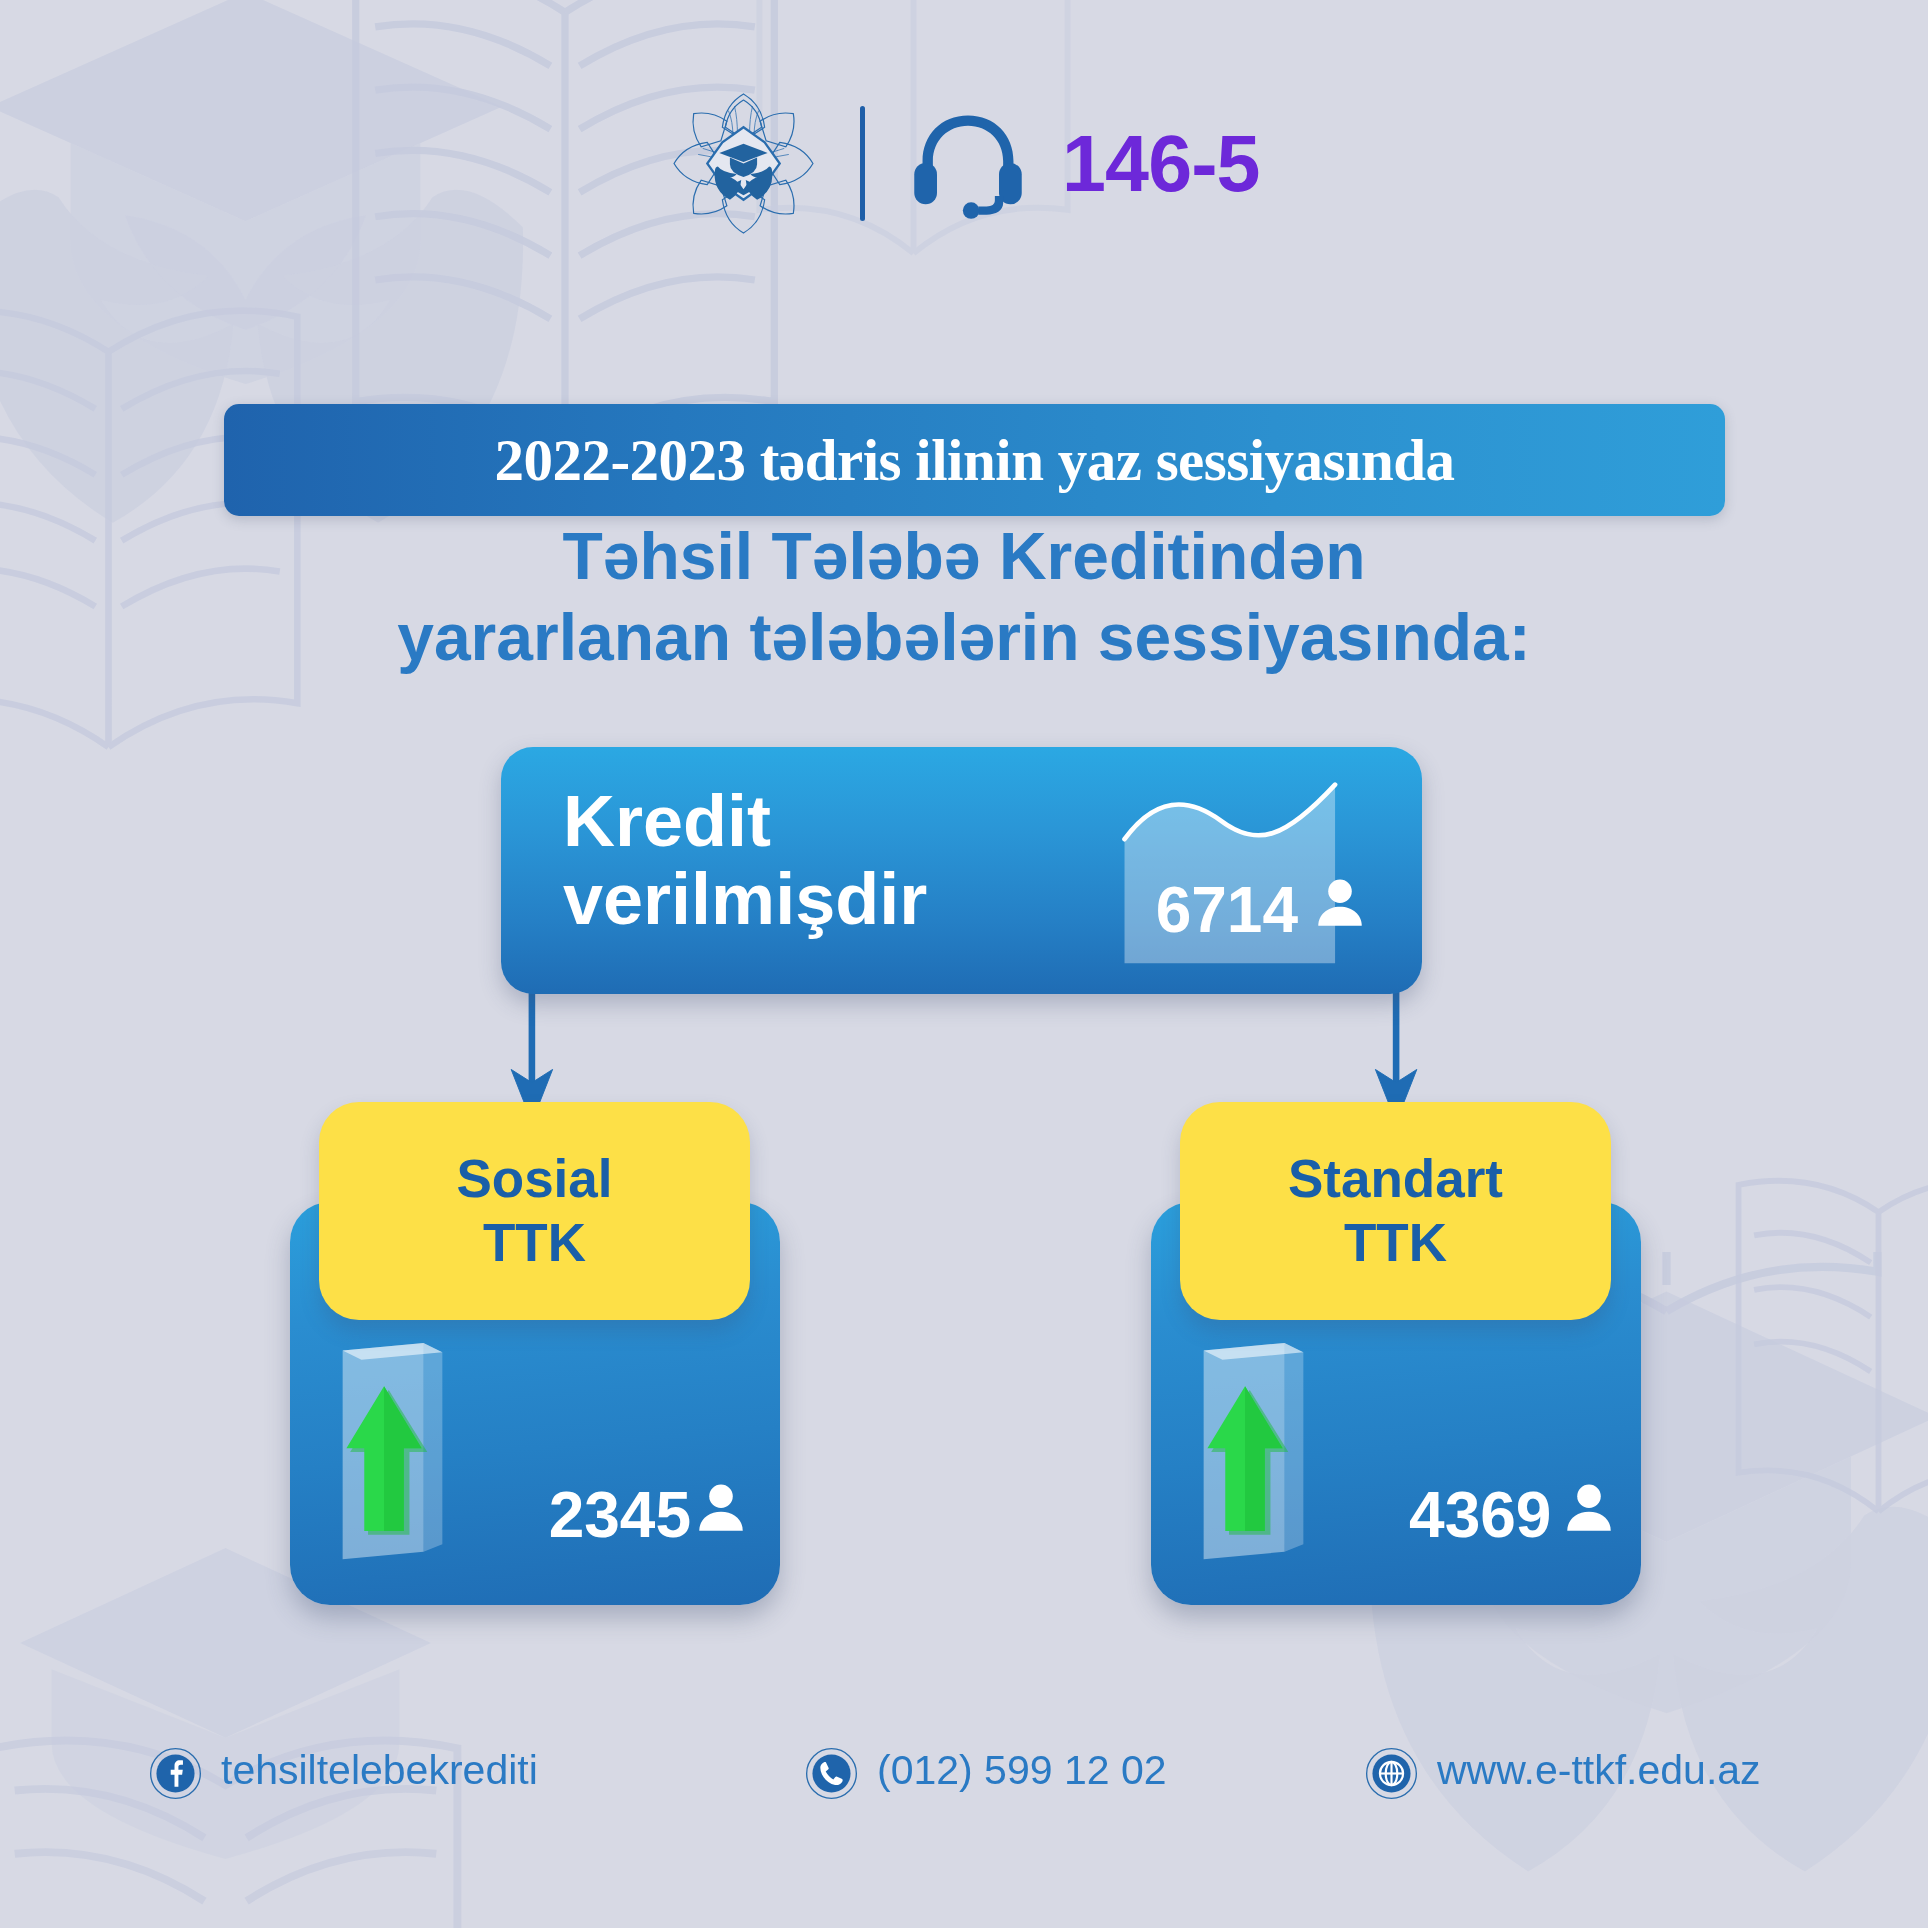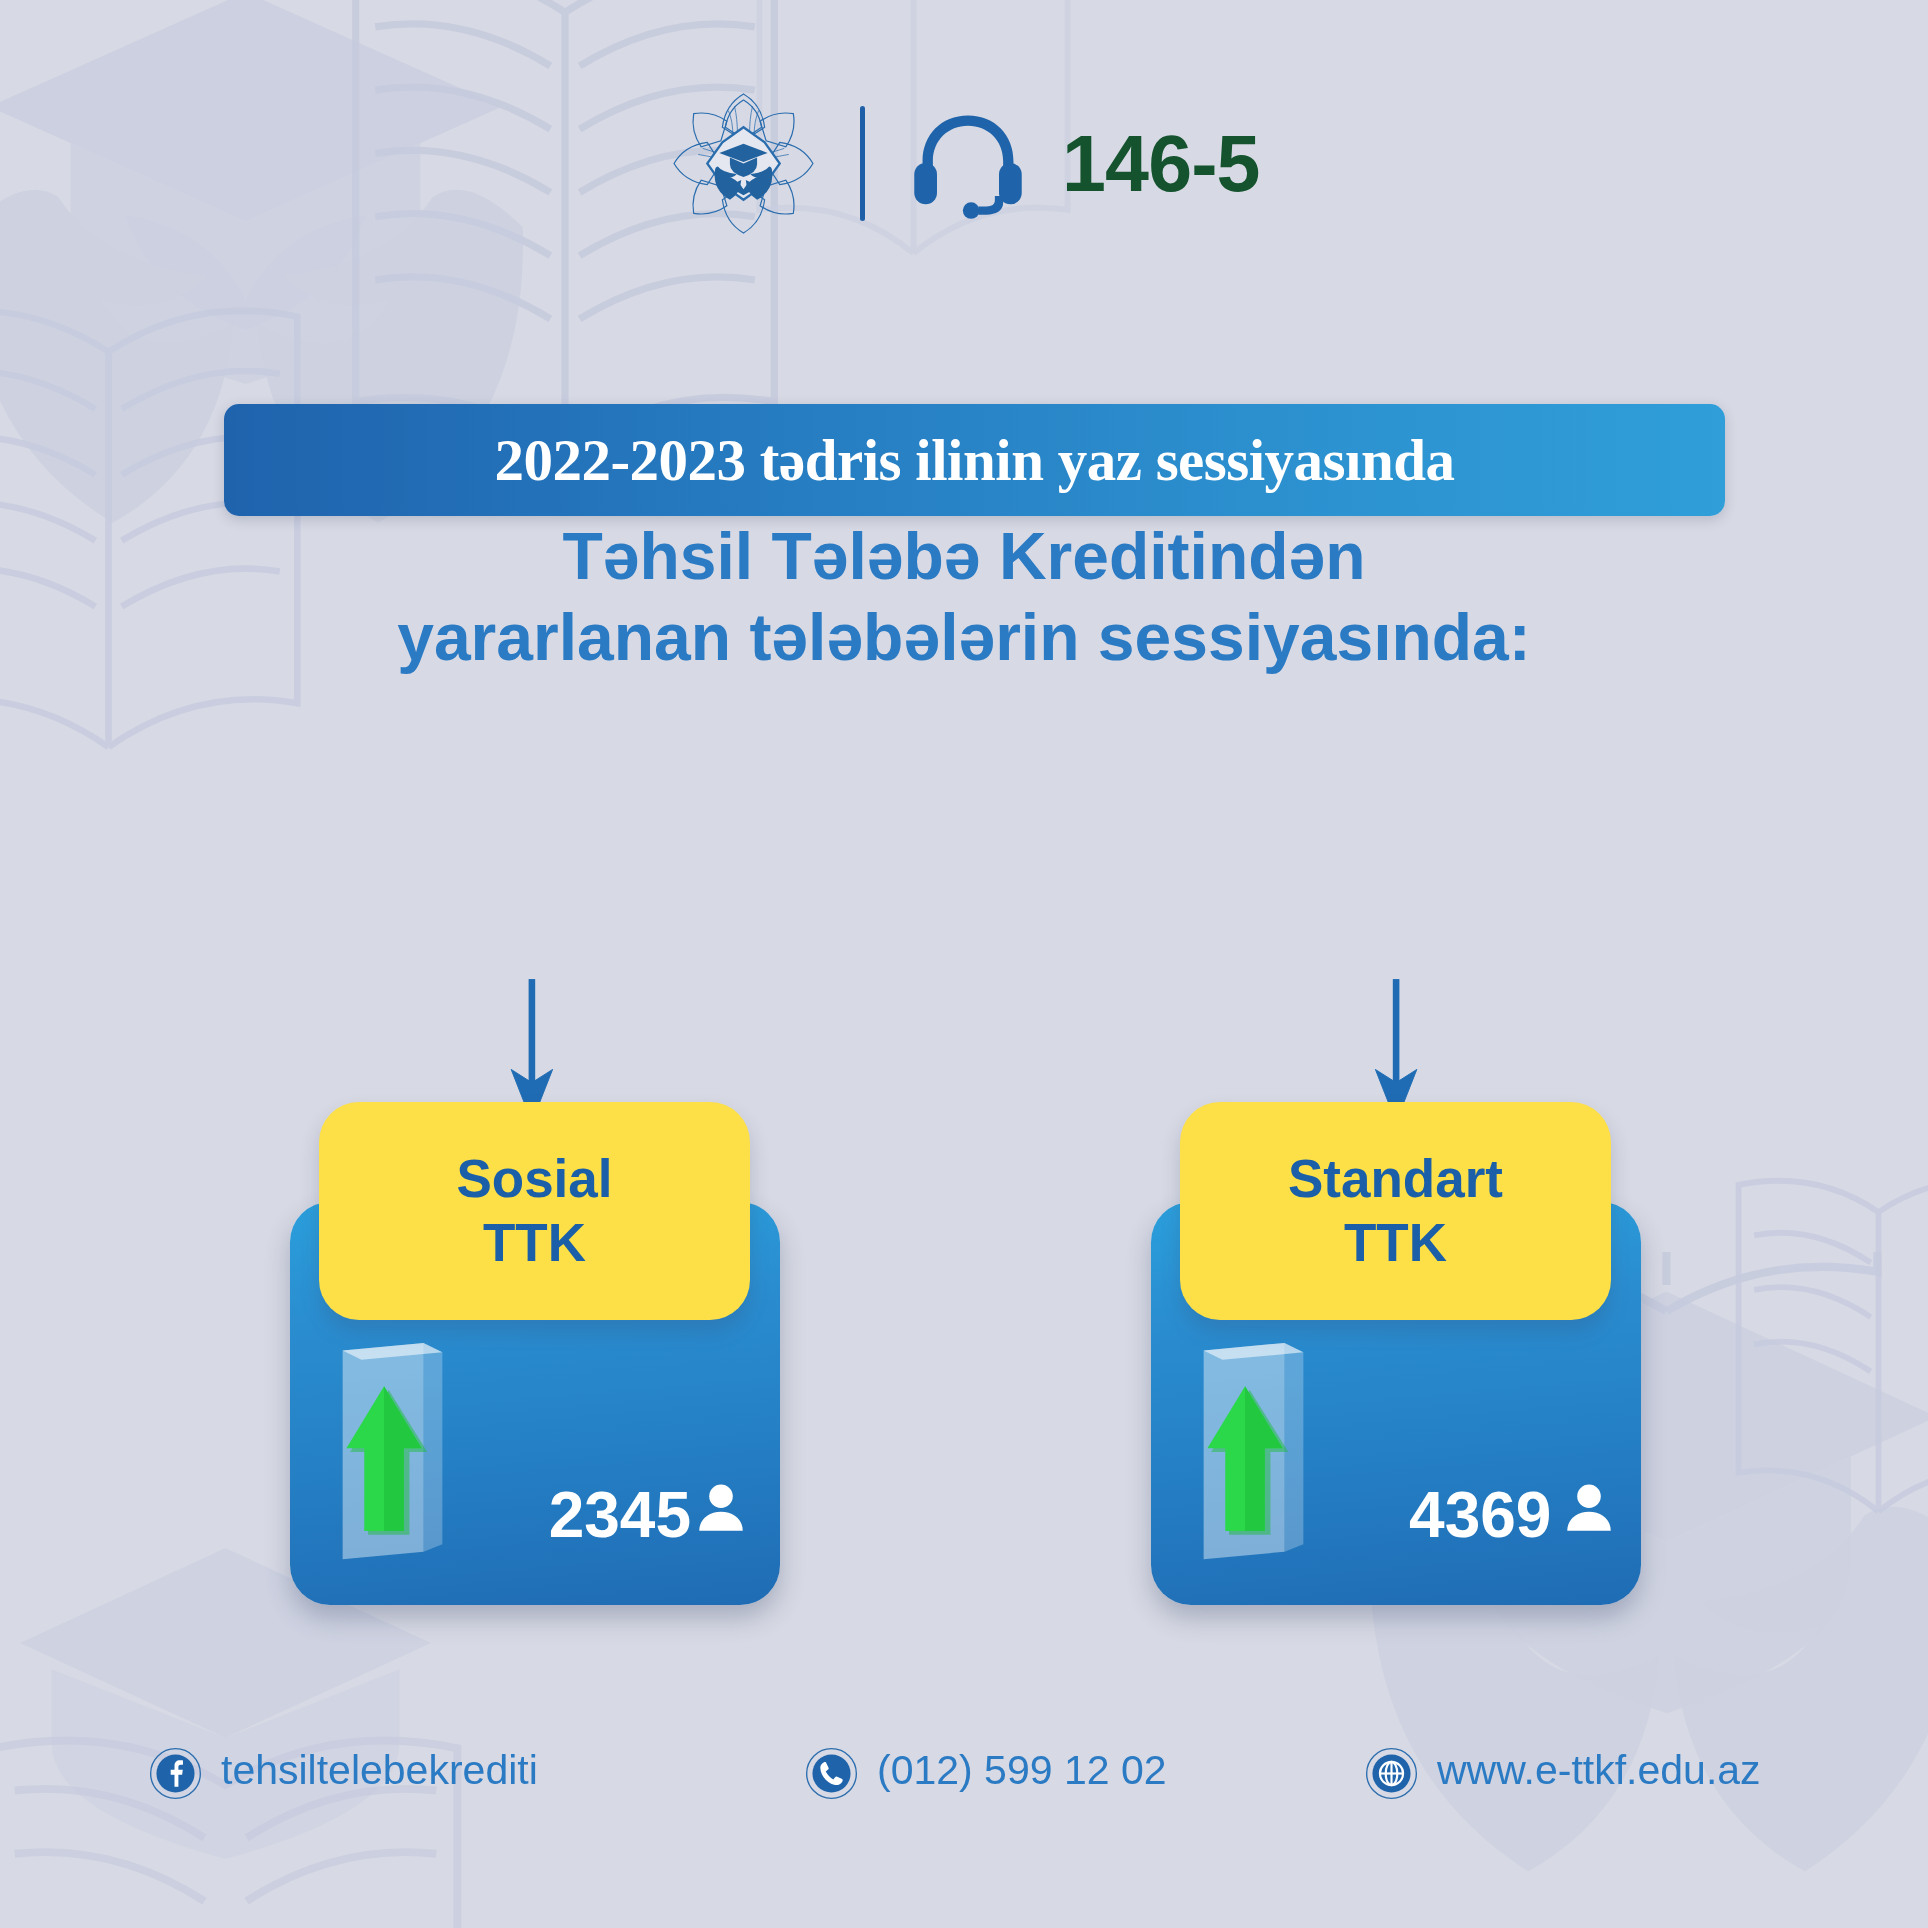--- a/index.html
+++ b/index.html
@@ -48,21 +48,21 @@
     width: 4.7px;
     height: 115px;
     background: #1f5fa8;
     border-radius: 2.8px;
     margin: 0 41px 0 41px;
   }
   .headset-icon { width: 124px; height: 124px; }
   .hotline {
     font-size: 79px;
     font-weight: bold;
-    color: #14532d;
+    color: #6d28d9;
     letter-spacing: -0.9px;
     margin-left: 32px;
     line-height: 1;
     font-family: "Liberation Sans", sans-serif;
   }
 
   
   .title-banner {
     position: absolute;
     top: 404px;
@@ -372,20 +372,41 @@
 
   <div class="title-banner">
     <span>2022-2023 tədris ilinin yaz sessiyasında</span>
   </div>
 
   <div class="subtitle">
     <div>Təhsil Tələbə Kreditindən</div>
     <div>yararlanan tələbələrin sessiyasında:</div>
   </div>
 
+  <div class="kredit-box">
+    <div class="kredit-label">
+      <div>Kredit</div>
+      <div>verilmişdir</div>
+    </div>
+    <span class="kredit-flag">
+      <svg viewBox="0 0 300 200" width="282" height="188">
+        <path d="M8 64 C40 20 74 18 110 44 C150 74 180 62 232 6 L232 196 L8 196 Z" fill="#ffffff" fill-opacity="0.36"></path>
+        <path d="M8 64 C40 20 74 18 110 44 C150 74 180 62 232 6" fill="none" stroke="#ffffff" stroke-width="5" stroke-linecap="round"></path>
+      </svg>
+    </span>
+    <div class="kredit-count">
+      <span>6714</span>
+      <span>
+        <svg viewBox="0 0 64 64" width="58" height="58">
+          <circle cx="32" cy="19" r="13" fill="#ffffff"></circle>
+          <path d="M32 36 C18 36 8 45 8 57 L56 57 C56 45 46 36 32 36 Z" fill="#ffffff"></path>
+        </svg>
+      </span>
+    </div>
+  </div>
 
   <div class="connectors">
     <svg width="1928" height="179" viewBox="0 0 2048 190">
       <g fill="#1f6cb4" stroke="#1f6cb4">
 
         <path d="M565 0 L565 112" stroke-width="7" fill="none"></path>
         <path d="M543 96 L565 152 L587 96 L565 110 Z"></path>
 
         <path d="M1483 0 L1483 112" stroke-width="7" fill="none"></path>
         <path d="M1461 96 L1483 152 L1505 96 L1483 110 Z"></path>

